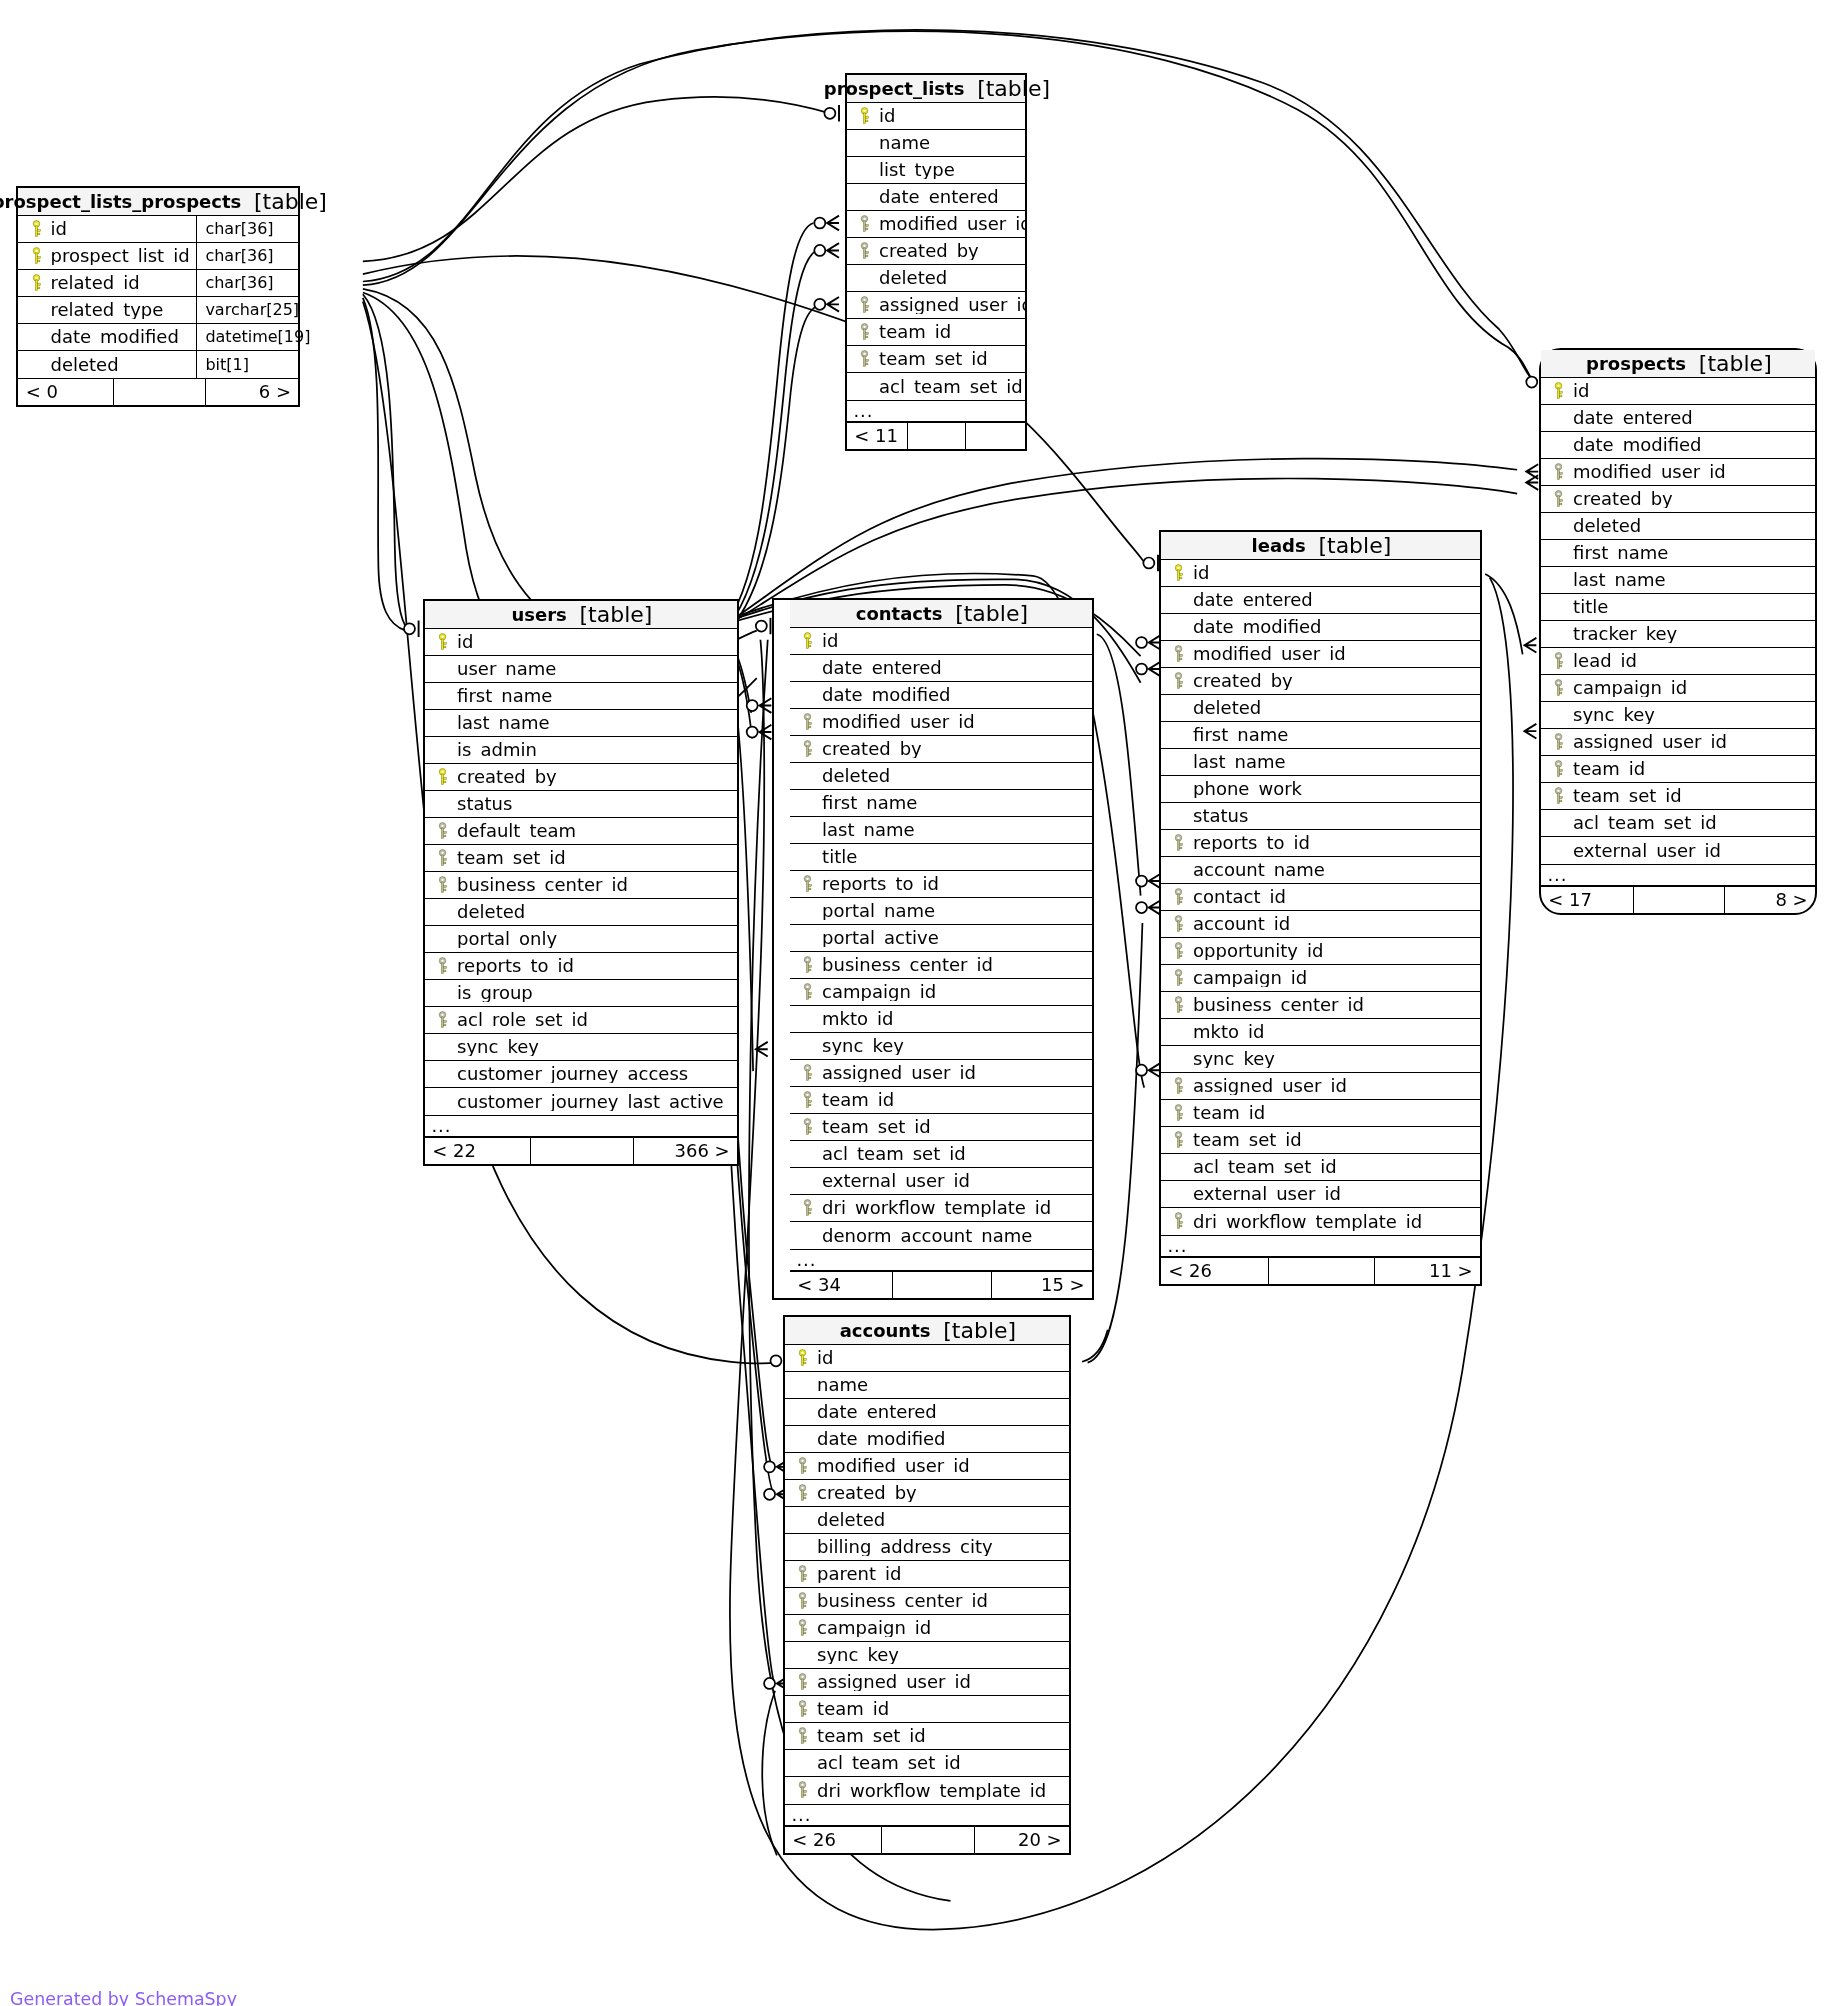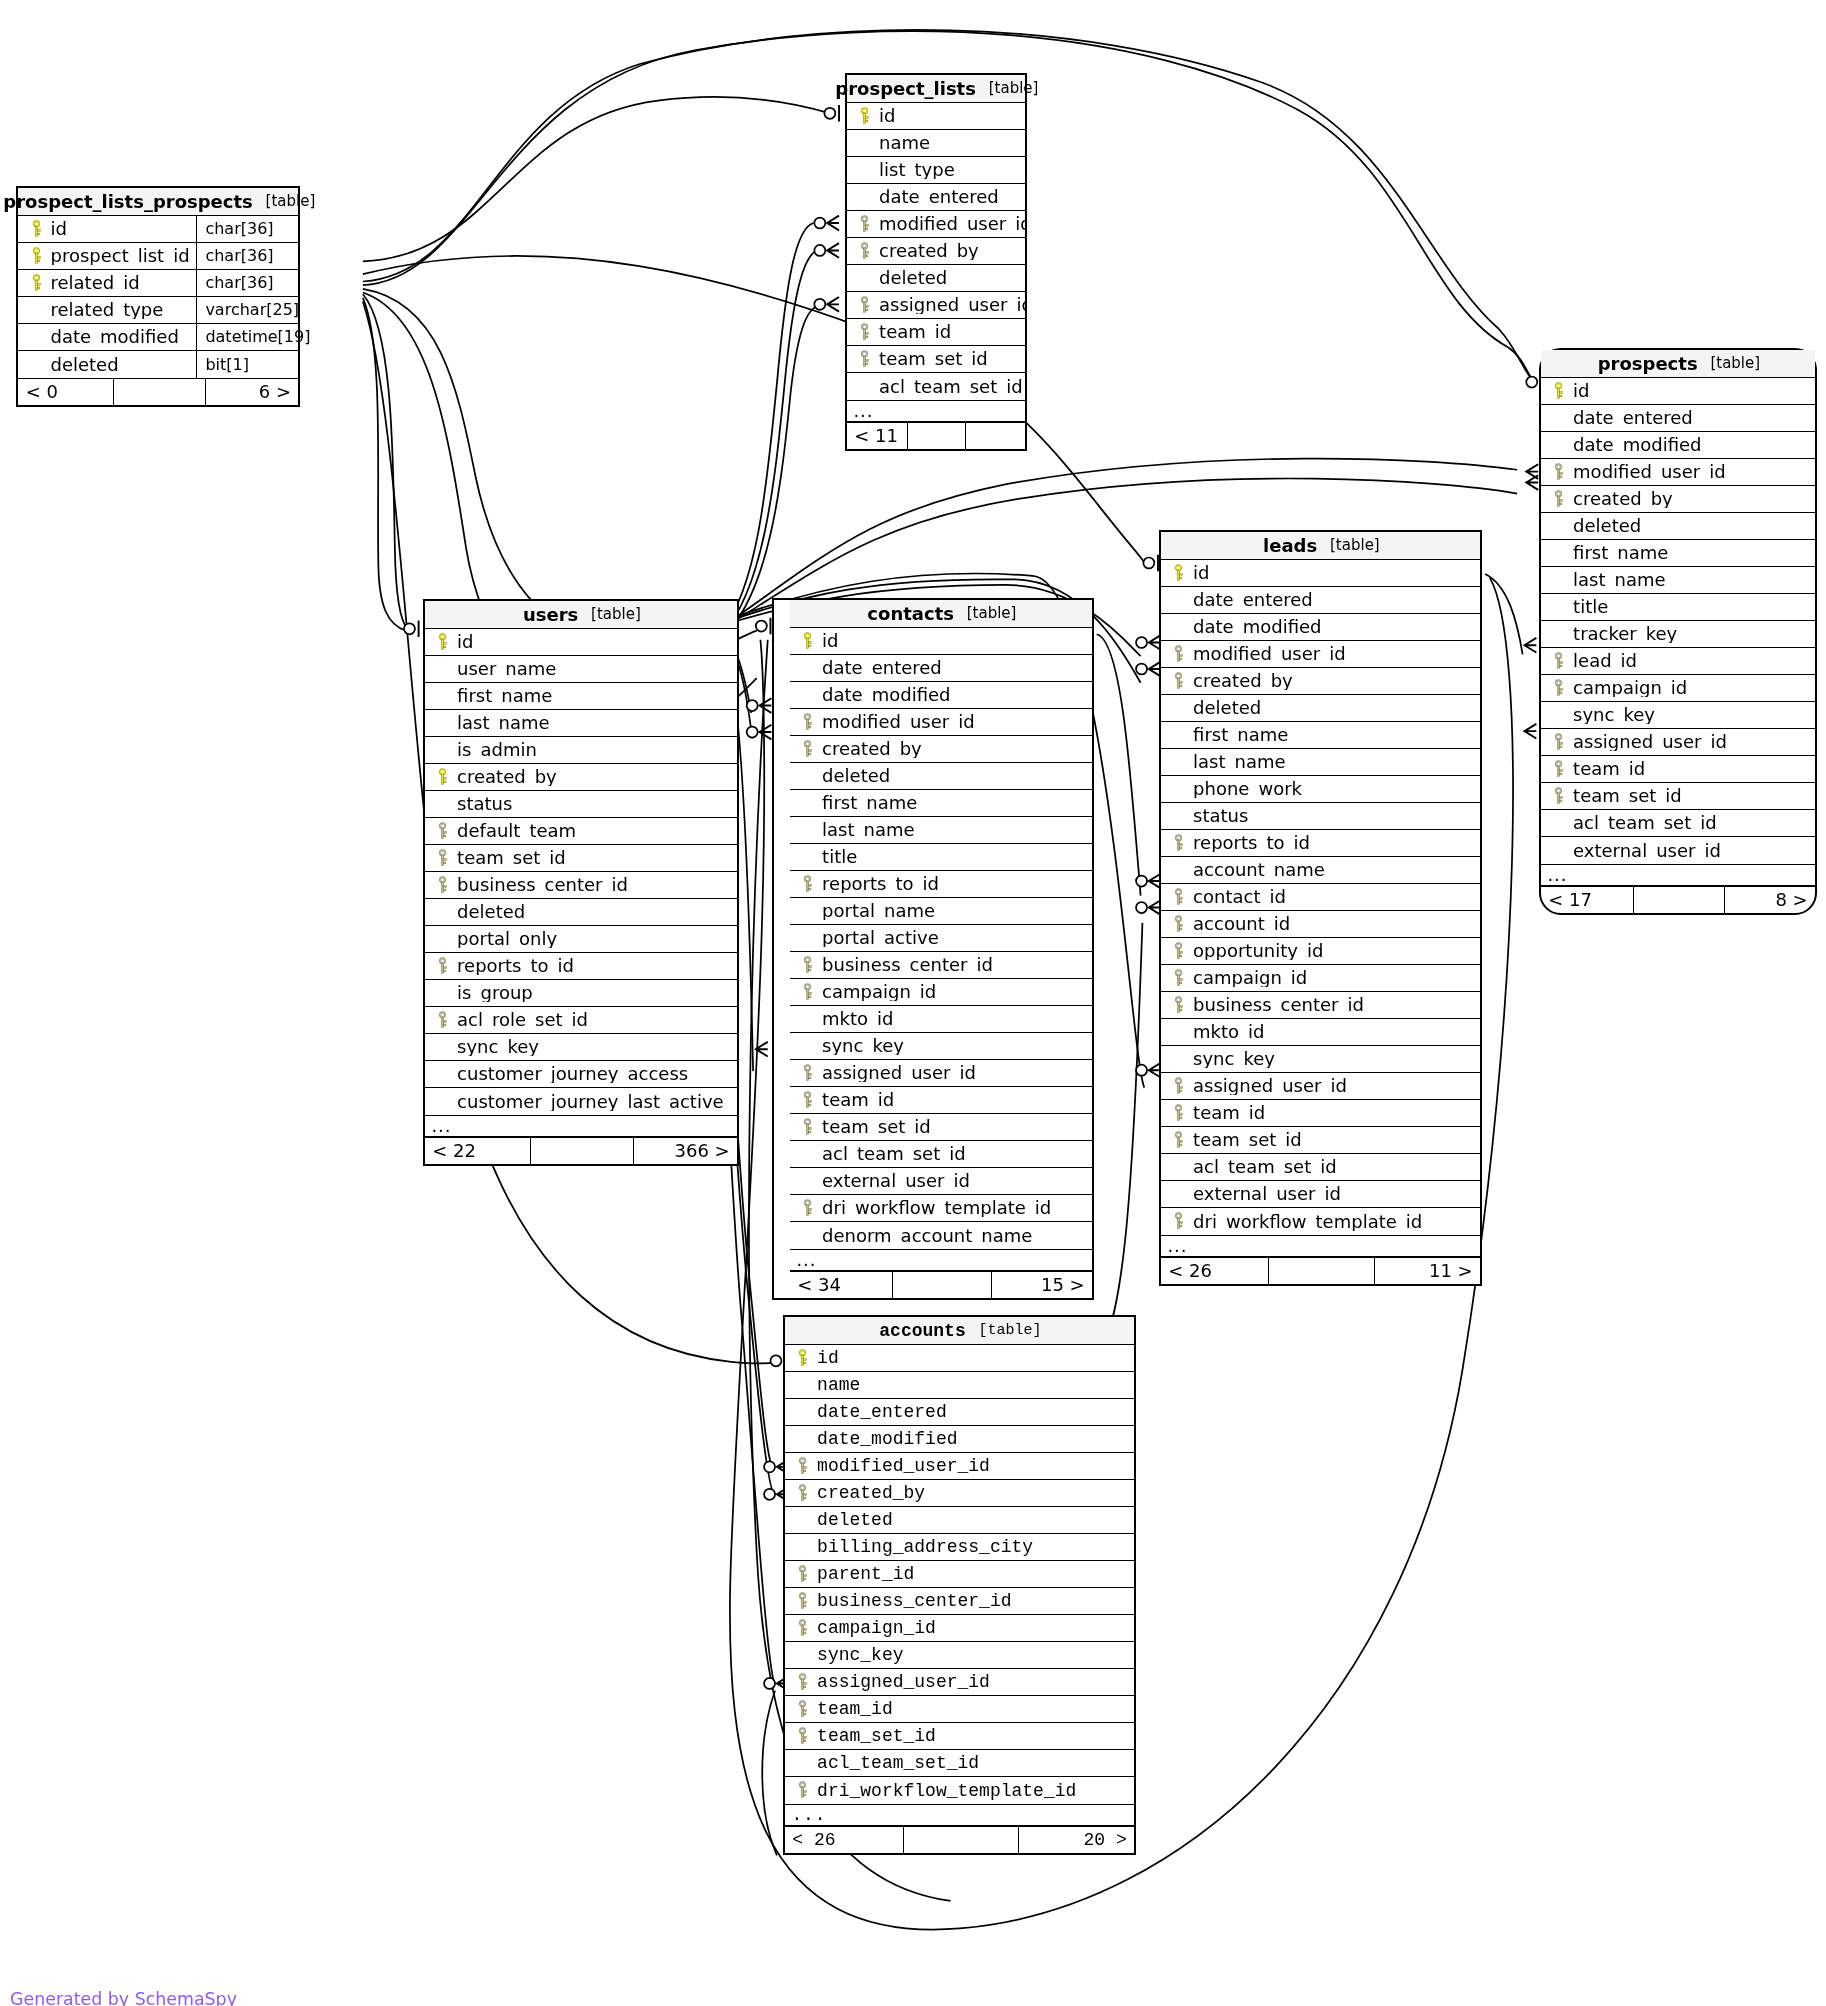--- a/index.html
+++ b/index.html
@@ -48,21 +48,21 @@
     padding: 0 8.2px 0 10px;
     box-sizing: border-box;
   }
   .tbl-name {
     font-weight: bold;
     font-size: 18px;
     color: #000;
     white-space: nowrap;
   }
   .tbl-kind {
-    font-size: 15px;
+    font-size: 22px;
     color: #000;
     white-space: nowrap;
     padding-left: 12.8px;
   }
   .tbl-rows {
     display: block;
   }
   .row {
     height: 27px;
     display: flex;
@@ -1142,21 +1142,21 @@
             <span class="colname">dri_workflow_template_id</span>
           </div>
         </div>
         <div class="ellipsis-row">...</div>
         <div class="footer-row">
           <span class="footer-cell f-left">&lt; 26</span>
           <span class="footer-cell f-mid"></span>
           <span class="footer-cell f-right">11 &gt;</span>
         </div>
       </div>
-      <div class="tablebox" style="left: 783px; top: 1315px; width: 353px; font-family: Liberation Mono, monospace;">
+      <div class="tablebox" style="left: 783px; top: 1315px; width: 288px;">
         <div class="tbl-header">
           <span class="tbl-name">accounts</span>
           <span class="tbl-kind">[table]</span>
         </div>
         <div class="tbl-rows">
           <div class="row">
             <span class="keycell">
               <svg class="keyicon" width="11" height="18.3" viewBox="0 0 12 20" xmlns="http://www.w3.org/2000/svg">
                 <circle cx="6" cy="4.2" r="3.6" fill="#e8e41e" stroke="#7a7a10" stroke-width="0.6"></circle>
                 <circle cx="6" cy="4.2" r="1.3" fill="#ffffff"></circle>

